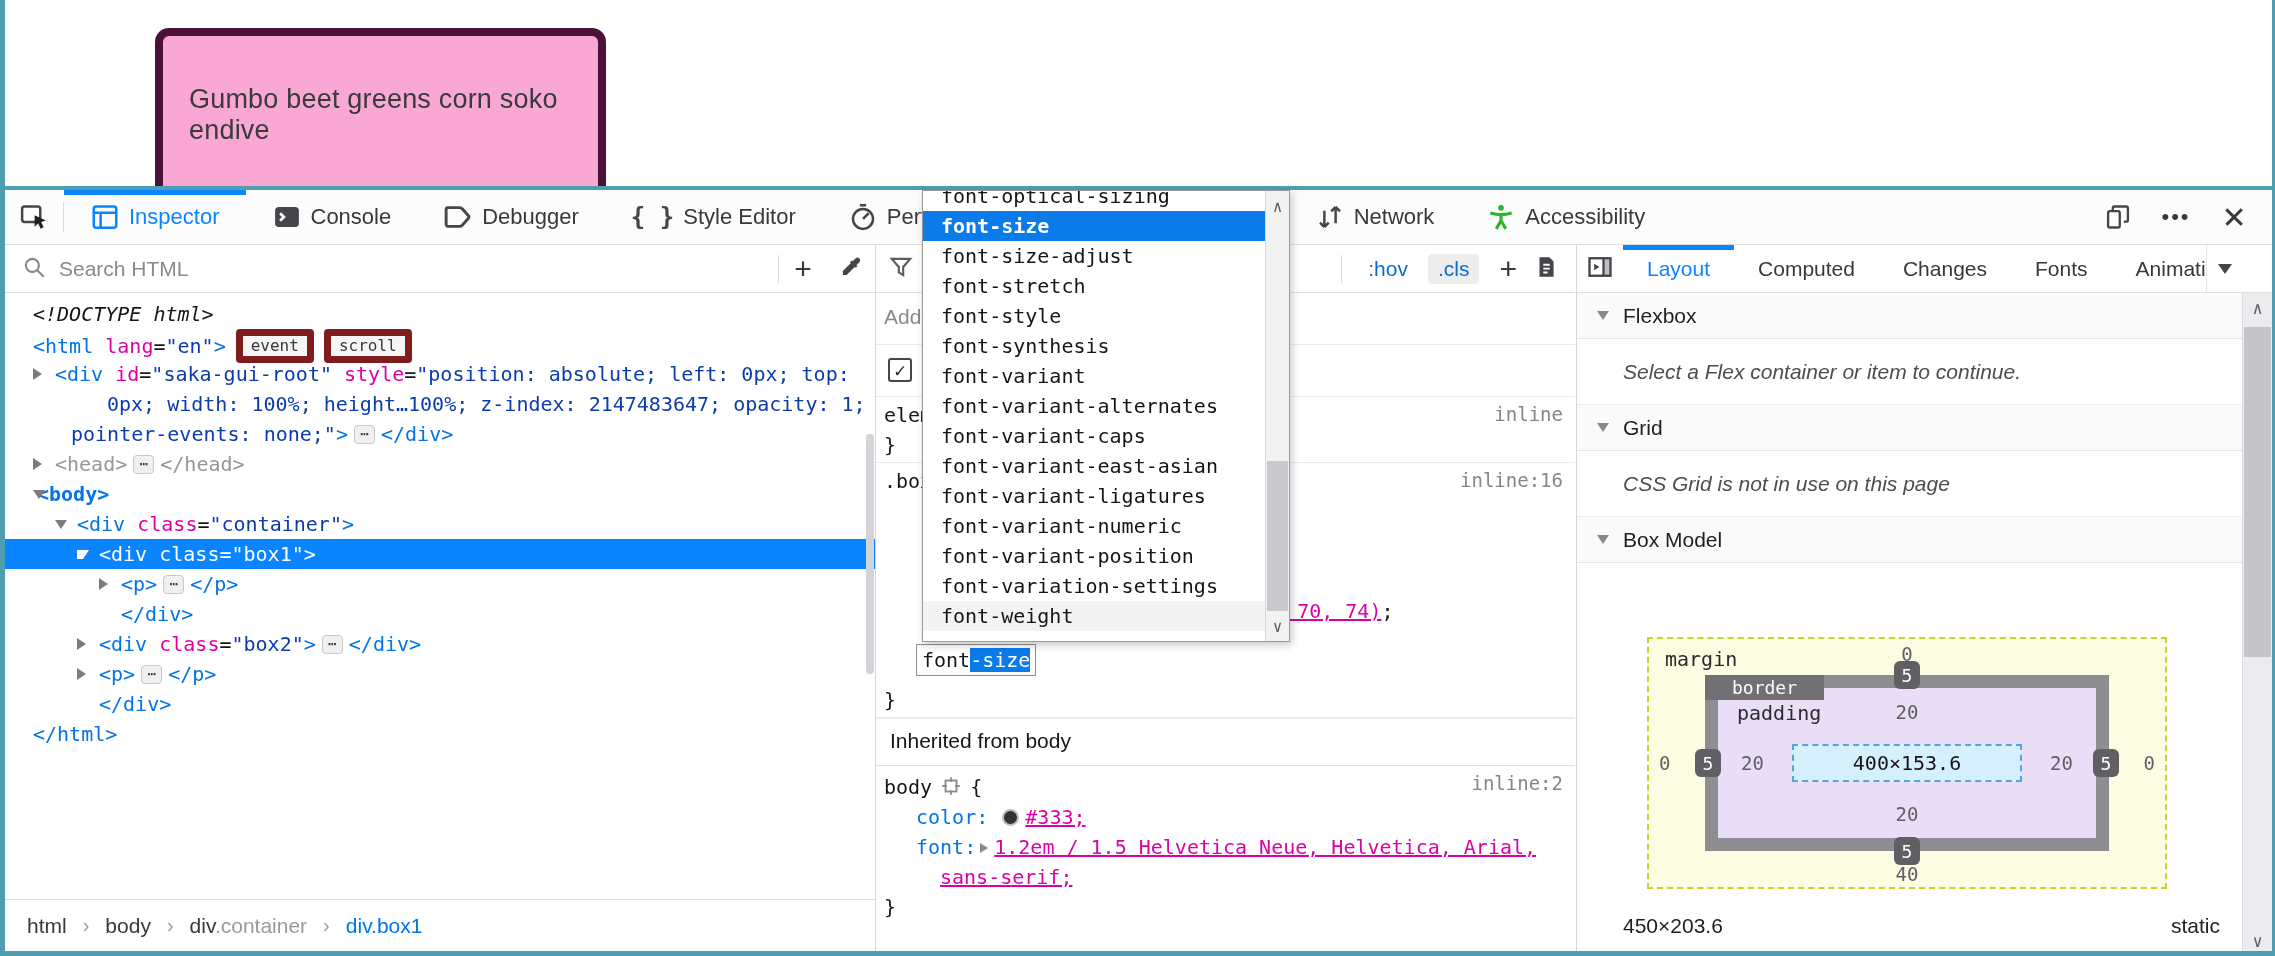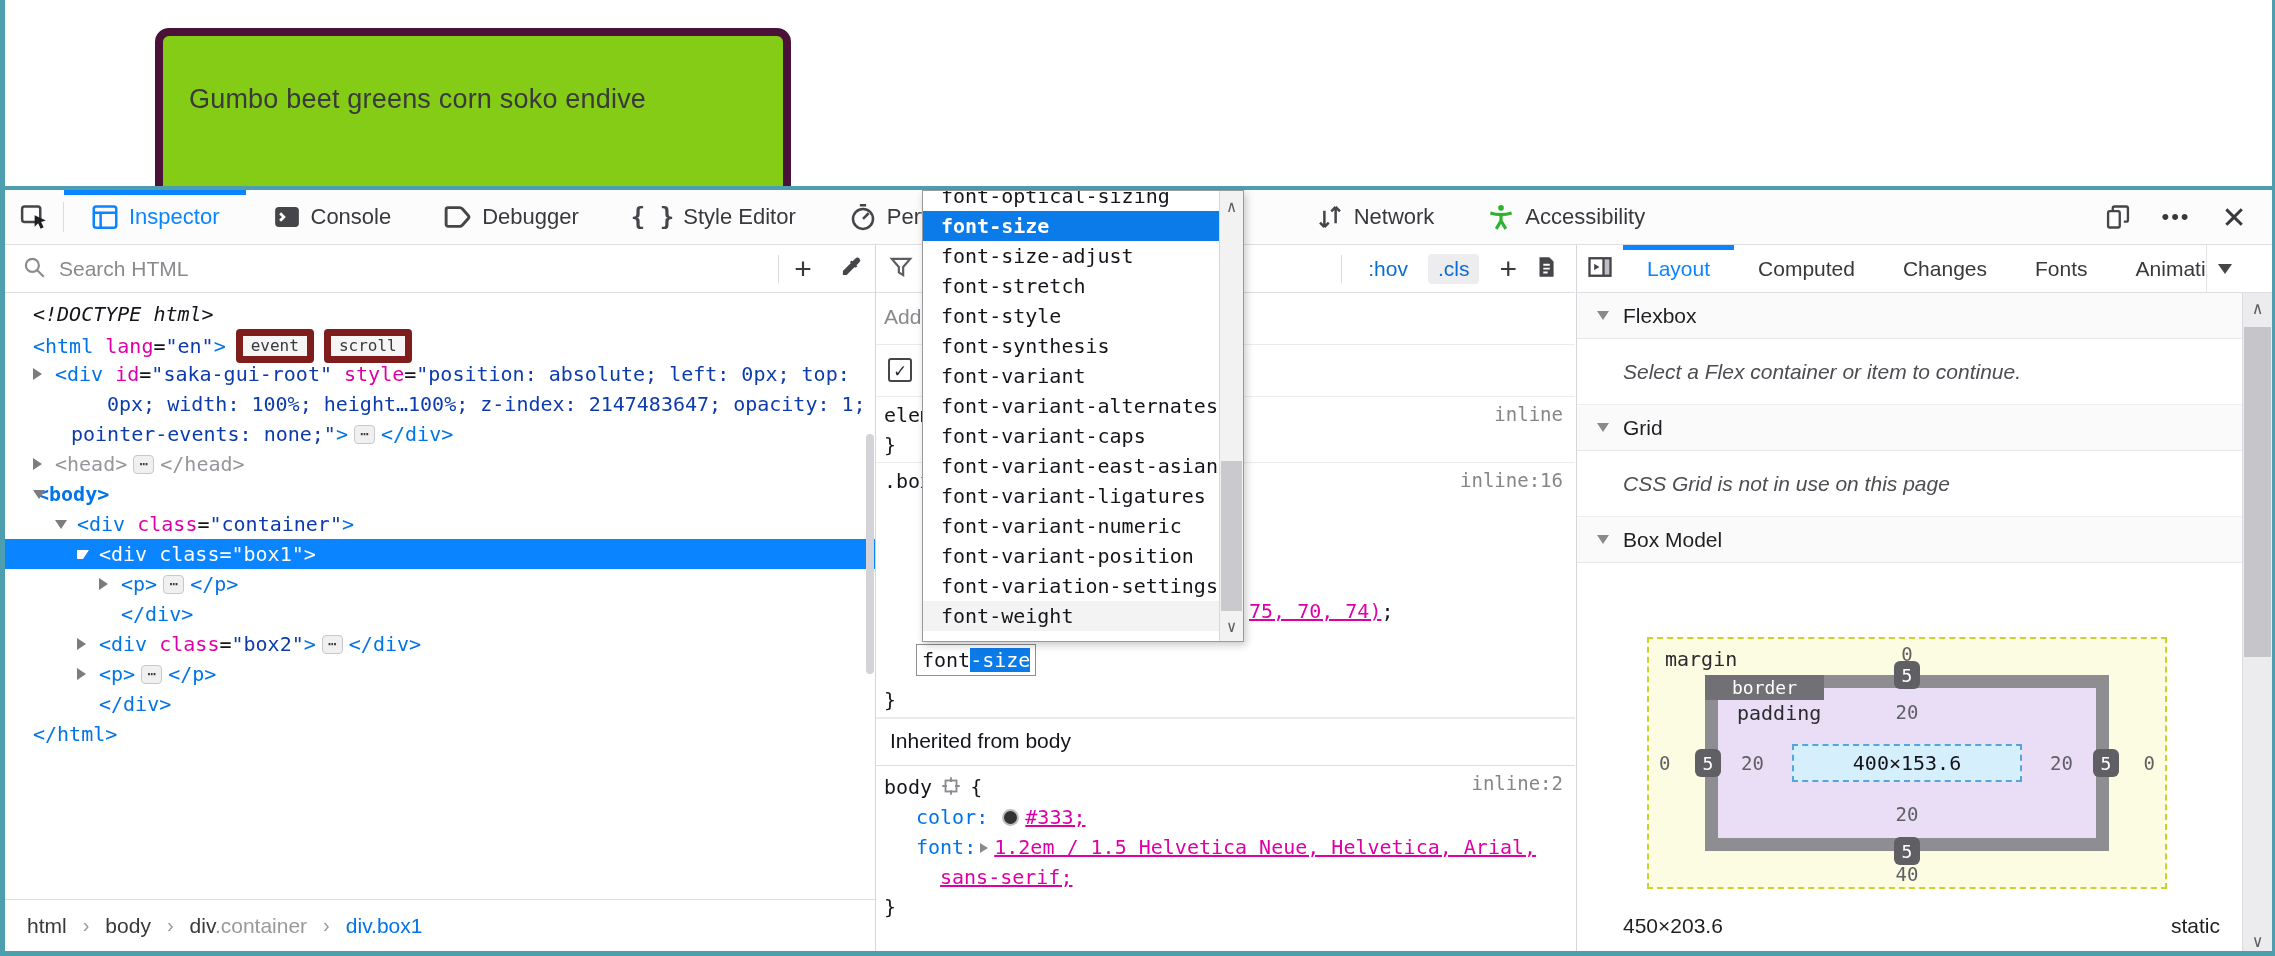--- a/index.html
+++ b/index.html
@@ -11,22 +11,22 @@
   }
   
   .edge { position:absolute; background:#4d9fb0; z-index:60; }
   .edge.left  { left:0; top:0; width:5px; height:956px; }
   .edge.right { right:0; top:0; width:3px; height:956px; }
   .edge.bottom{ left:0; bottom:0; width:2275px; height:5px; }
   .splitter { position:absolute; left:0; top:186px; width:2275px; height:4px; background:#4d9fb0; z-index:40; }
 
   
   .page-area { position:absolute; left:0; top:0; width:2275px; height:186px; background:#fff; overflow:hidden; }
-  .demo-box { position:absolute; left:155px; top:28px; width:636px; height:190px;
-    border:8px solid #4a1239; border-radius:14px; background:#84cc16; }
+  .demo-box { position:absolute; left:155px; top:28px; width:451px; height:190px;
+    border:8px solid #4a1239; border-radius:14px; background:#f9a8d4; }
   .demo-text { position:absolute; left:26px; top:48px; font-size:27px; color:#3a3a3a; letter-spacing:.2px; }
 
   
   .tabbar { position:absolute; left:5px; top:190px; width:2267px; height:55px; background:#fcfcfc;
     border-bottom:1px solid #dedee2; display:flex; align-items:stretch; z-index:10; }
   .pickbtn { width:58px; display:flex; align-items:center; justify-content:center; }
   .vsep { width:1px; height:30px; background:#dcdce0; align-self:center; }
   .tabs { display:flex; align-items:stretch; }
   .tab { position:relative; display:flex; align-items:center; gap:9px; padding:0 26px; font-size:22px; color:#38383d; cursor:default; white-space:nowrap; }
   .tab.active { color:#0a84ff; }
@@ -170,21 +170,21 @@
     font-size:20px; color:#15141a; font-family:"DejaVu Sans Mono", monospace; }
   .bm-num { position:absolute; font-size:19px; color:#5f5f64; }
   .bm-num.hc { left:50%; transform:translateX(-50%); }
   .bm-num.vc { top:50%; transform:translateY(-50%); }
   .bm-badge { position:absolute; width:26px; height:28px; background:#5f5f64; color:#fff; border-radius:6px;
     display:flex; align-items:center; justify-content:center; font-size:18px; font-family:"DejaVu Sans Mono", monospace; }
   .bm-badge.hc { left:50%; transform:translateX(-50%); }
   .bm-badge.vc { top:50%; transform:translateY(-50%); }
 
   
-  .dropdown { position:absolute; left:922px; top:190px; width:322px; height:452px; background:#fff;
+  .dropdown { position:absolute; left:922px; top:190px; width:368px; height:452px; background:#fff;
     border:1px solid #9a9a9e; box-shadow:2px 3px 8px rgba(0,0,0,.22); z-index:50; display:flex; }
   .dd-list { flex:1; overflow:hidden; position:relative; }
   .dd-inner { margin-top:-10px; }
   .dd-item { height:30px; line-height:30px; padding-left:18px; font-family:"DejaVu Sans Mono", monospace;
     font-size:20px; color:#15141a; white-space:nowrap; overflow:hidden; }
   .dd-item.selected { background:#0c7bea; color:#fff; font-weight:bold; }
   .dd-item.hovered { background:#f3f3f4; }
   .dd-scroll { width:24px; background:#f2f2f3; border-left:1px solid #d8d8db; position:relative; }
   .dd-arrow { position:absolute; left:0; width:23px; height:26px; display:flex; align-items:center; justify-content:center;
     color:#5f5f64; font-size:16px; font-family:"DejaVu Sans Mono", monospace; }

